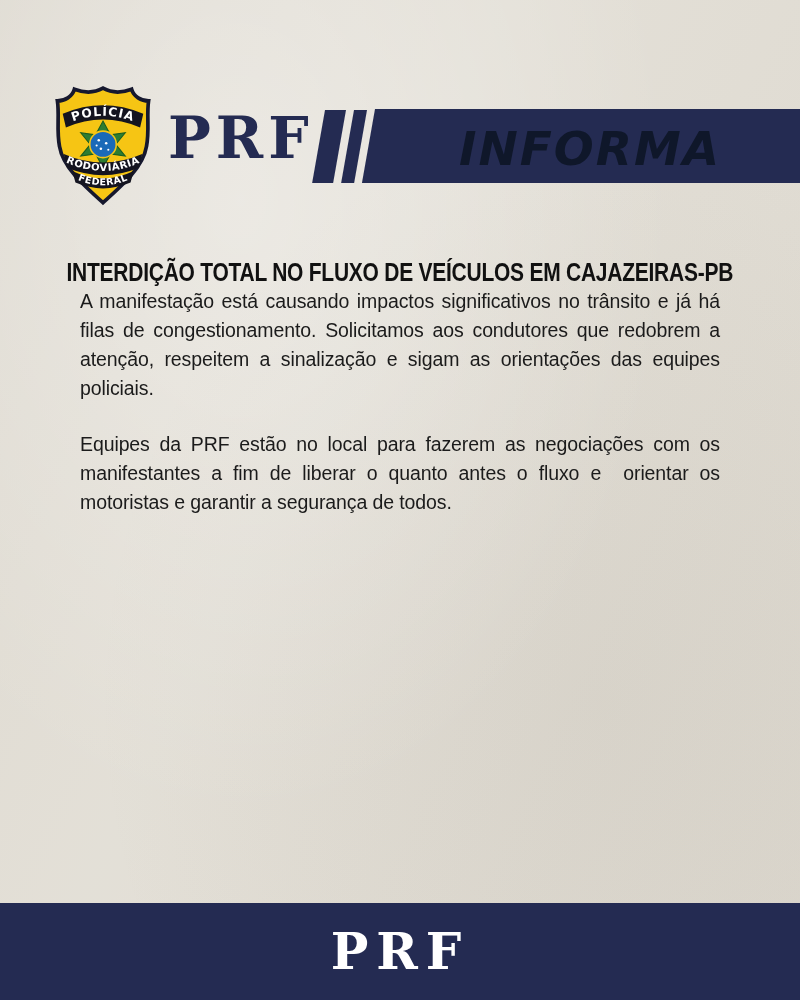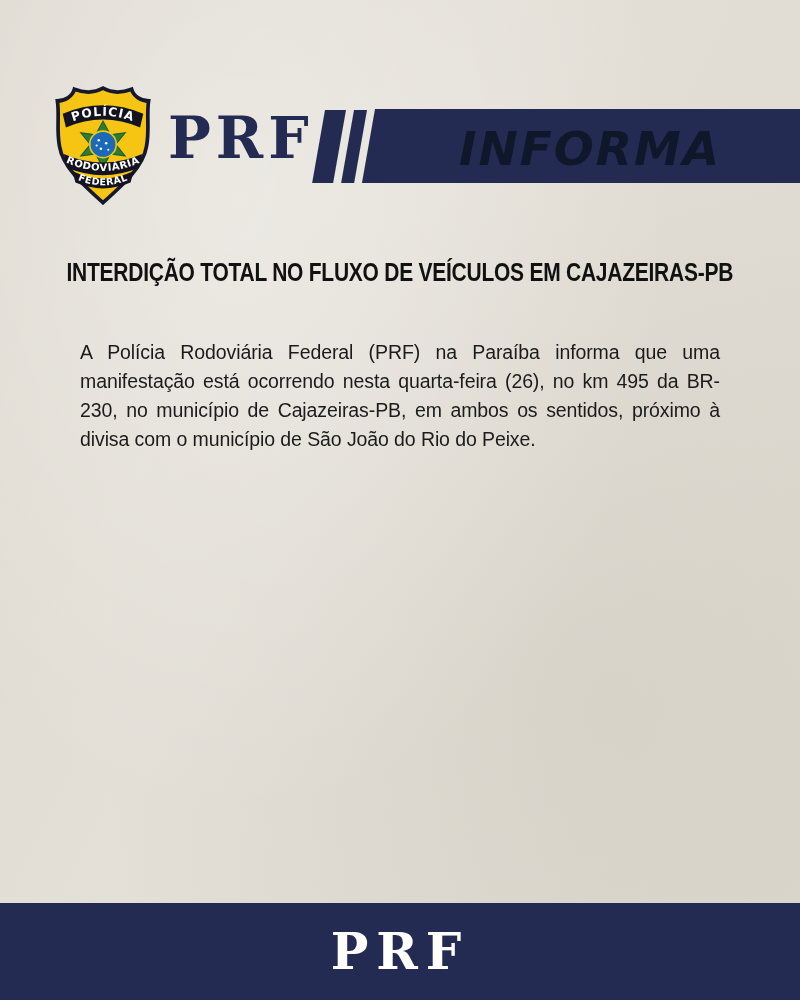--- a/index.html
+++ b/index.html
@@ -154,19 +154,20 @@
   <div class="banner-label">INFORMA</div>
 </div>
 
 <div class="main">
 
   <div class="headline-wrap">
     <div class="headline">INTERDIÇÃO TOTAL NO FLUXO DE VEÍCULOS EM CAJAZEIRAS-PB</div>
   </div>
 
   <div class="body-text">
-    <p class="first">A Polícia Rodoviária Federal (PRF) na Paraíba informa que uma manifestação está ocorrendo nesta quarta-feira (26), no km 495 da BR-230, no município de Cajazeiras-PB, em ambos os sentidos, próximo à divisa com o município de São João do Rio do Peixe.</p>
+    <p>A manifestação está causando impactos significativos no trânsito e já há filas de congestionamento. Solicitamos aos condutores que redobrem a atenção, respeitem a sinalização e sigam as orientações das equipes policiais.</p>
+    <p>Equipes da PRF estão no local para fazerem as negociações com os manifestantes a fim de liberar o quanto antes o fluxo e  orientar os motoristas e garantir a segurança de todos.</p>
   </div>
 </div>
 
 <div class="footer">
   <div class="footer-wordmark">PRF</div>
 </div>
 
 </body></html>

